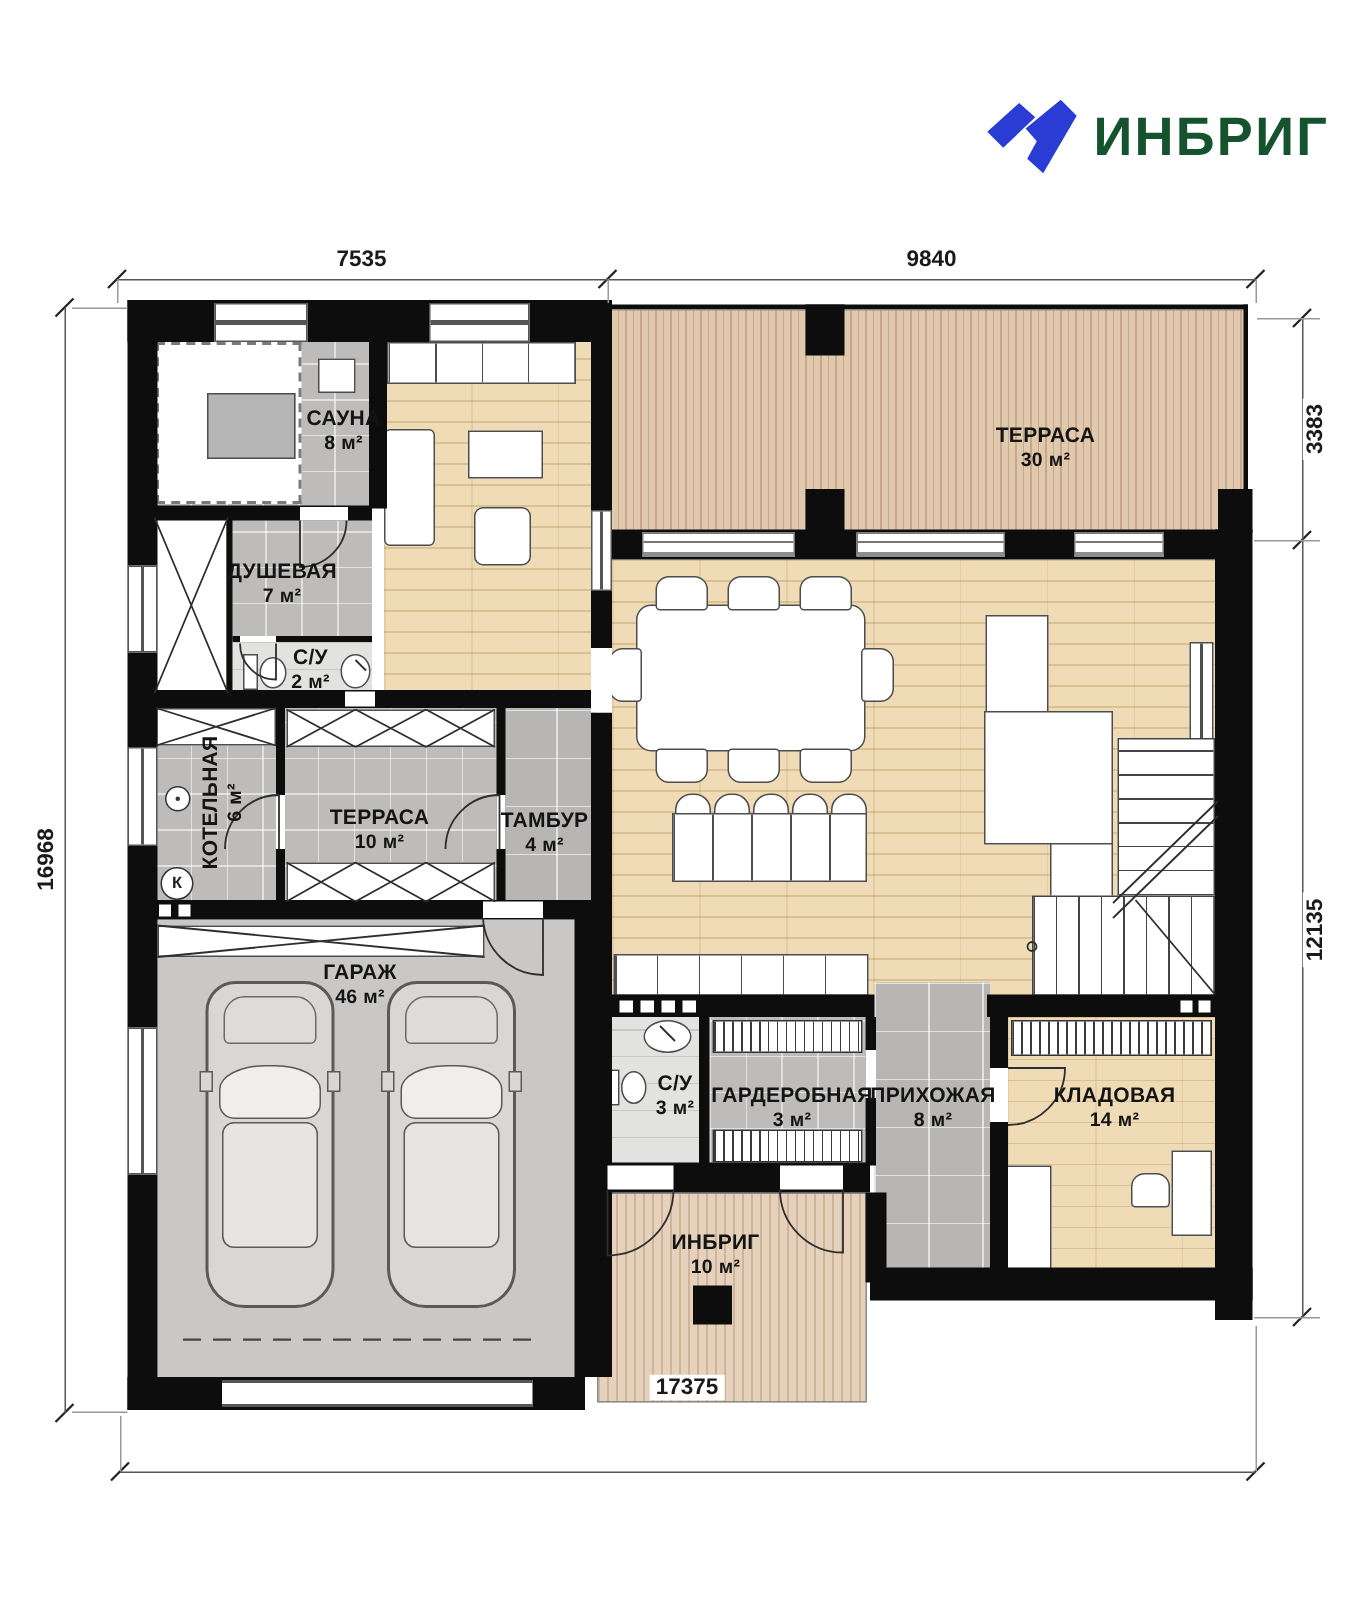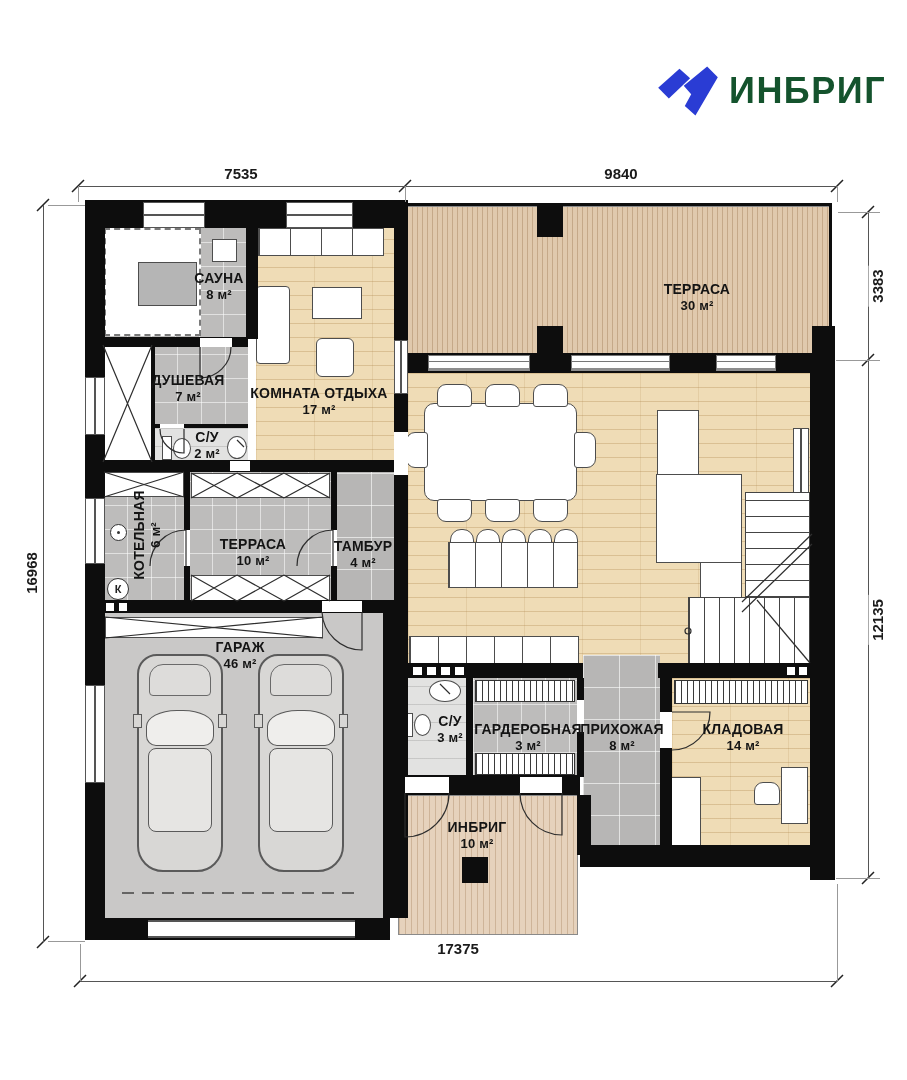--- a/index.html
+++ b/index.html
@@ -276,35 +276,31 @@
     <path d="M122,893 L358,893" stroke="#444" stroke-width="1.5" stroke-dasharray="12 8" fill="none"></path>
 
     <g stroke="#222" stroke-width="1.5">
       <path d="M72,192 L84,180 M399,192 L411,180 M831,192 L843,180"></path>
       <path d="M74,987 L86,975 M831,987 L843,975"></path>
       <path d="M37,211 L49,199 M37,948 L49,936"></path>
       <path d="M862,218 L874,206 M862,366 L874,354 M862,884 L874,872"></path>
     </g>
   </svg>
 
-  <div class="lbl" style="left:219px;top:287px">
+  <div class="lbl" style="left:229px;top:287px">
     <span>САУНА</span>
     <span class="ar">8 м²</span>
   </div>
   <div class="lbl" style="left:188px;top:389px">
     <span>ДУШЕВАЯ</span>
     <span class="ar">7 м²</span>
   </div>
   <div class="lbl" style="left:207px;top:446px">
     <span>С/У</span>
     <span class="ar">2 м²</span>
-  </div>
-  <div class="lbl" style="left:319px;top:402px">
-    <span>КОМНАТА ОТДЫХА</span>
-    <span class="ar">17 м²</span>
   </div>
   <div class="lbl" style="left:697px;top:298px">
     <span>ТЕРРАСА</span>
     <span class="ar">30 м²</span>
   </div>
   <div class="lbl vert" style="left:148px;top:535px">
     <span>КОТЕЛЬНАЯ</span>
     <span class="ar">6 м²</span>
   </div>
   <div class="lbl" style="left:253px;top:553px">
@@ -355,21 +351,21 @@
   <div class="abs dline" style="left:868px;top:212px;width:1px;height:666px"></div>
   <div class="abs ext" style="left:838px;top:212px;width:42px;height:1px"></div>
   <div class="abs ext" style="left:836px;top:360px;width:44px;height:1px"></div>
   <div class="abs ext" style="left:836px;top:878px;width:44px;height:1px"></div>
   <div class="dtxt vert" style="left:877px;top:286px">3383</div>
   <div class="dtxt vert" style="left:877px;top:620px">12135</div>
 
   <div class="abs dline" style="left:80px;top:981px;width:757px;height:1px"></div>
   <div class="abs ext" style="left:80px;top:944px;width:1px;height:37px"></div>
   <div class="abs ext" style="left:837px;top:884px;width:1px;height:97px"></div>
-  <div class="dtxt" style="left:458px;top:948px">17375</div>
+  <div class="dtxt" style="left:458px;top:925px">17375</div>
 
   <div id="logo">
     <svg width="66" height="54" viewBox="0 0 62 50">
       <polygon points="3,22 23,4 33,13 13,32" fill="#2a3cd4"></polygon>
       <polygon points="27,20 49,2 59,12 38,48 28,39 34,28" fill="#2a3cd4"></polygon>
     </svg>
     <span class="word">ИНБРИГ</span>
   </div>
 
 </div>

